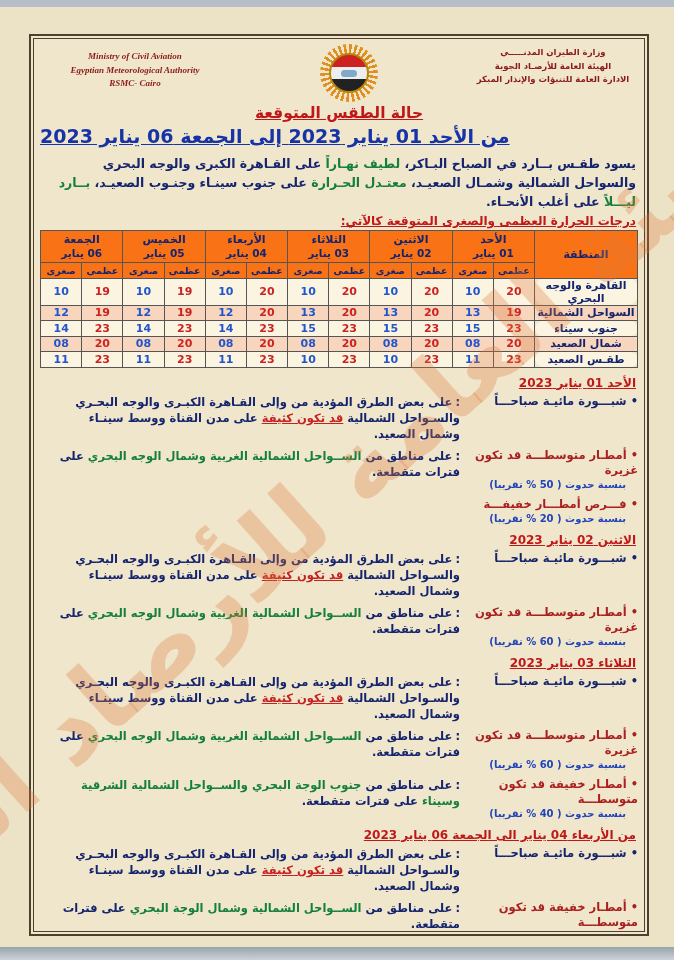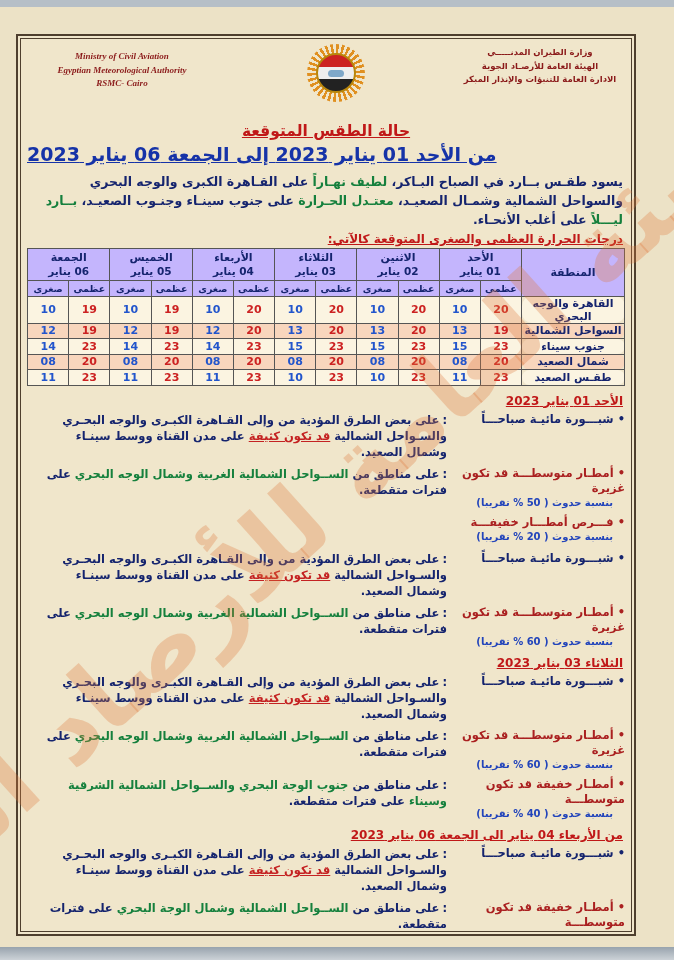--- a/index.html
+++ b/index.html
@@ -1,54 +1,54 @@
 <!DOCTYPE html>
 <html lang="ar"><head>
 <meta charset="utf-8">
 <style>
   html,body{margin:0;padding:0;}
   body{width:674px;height:960px;position:relative;overflow:hidden;
        background:#ece2c6;font-family:"DejaVu Sans",sans-serif;}
   .strip-top{position:absolute;top:0;left:0;width:674px;height:7px;background:#b6bfc7;}
   .strip-bottom{position:absolute;bottom:0;left:0;width:674px;height:13px;
        background:linear-gradient(#98a3ad,#ccd2d7);}
-  .frame{position:absolute;left:16px;top:34px;width:616px;height:898px;
+  .frame{position:absolute;left:29px;top:34px;width:616px;height:898px;
        border:2px solid #4e3f2e;background:#f0e6cb;}
   .frame-inner{position:absolute;inset:2px;border:1px solid #4e3f2e;
        padding:5px 6px 0 6px;overflow:hidden;}
   
   .hdr{display:flex;justify-content:space-between;align-items:flex-start;height:60px;}
   .eng{width:190px;text-align:center;font-family:"Liberation Serif",serif;
        font-style:italic;font-weight:bold;font-size:9px;line-height:1.5;
        color:#8b1a1a;margin-top:6px;}
   .arb{width:170px;text-align:center;font-size:8.5px;font-weight:bold;
        line-height:1.6;color:#8b1a1a;margin-top:2px;direction:rtl;}
   .logo{width:58px;height:58px;border-radius:50%;position:relative;flex:0 0 auto;
        background:repeating-conic-gradient(#e09020 0deg 6deg,#f0e6cb 6deg 12deg);}
   .logo .flag{position:absolute;left:9px;top:9px;width:40px;height:40px;border-radius:50%;
        border:2px solid #b8860b;box-sizing:border-box;overflow:hidden;
        background:linear-gradient(#c22 0 33%,#eee 33% 66%,#222 66% 100%);}
   .logo .cloud{position:absolute;left:10px;top:15px;width:16px;height:7px;
        border-radius:6px;background:#7fa8c9;}
   
   .title{ text-align:center;color:#c01818;font-weight:bold;font-size:15.5px;
-       text-decoration:underline;margin-top:18px;}
+       text-decoration:underline;margin-top:0;}
   .subtitle{text-align:left;color:#1633a8;font-weight:bold;font-size:19px;
        text-decoration:underline;margin-top:3px;direction:rtl;}
   .intro{direction:rtl;text-align:right;color:#15246e;font-weight:bold;
        font-size:12.5px;line-height:1.5;margin:8px 2px 0 2px;}
   .caption{direction:rtl;color:#c01818;font-weight:bold;
        font-size:12px;text-decoration:underline;margin:3px 2px 2px 0;}
   .seg-red{color:#15803d;}
   .seg-redu{color:#c42222;text-decoration:underline;}
   
   table.temps{width:100%;border-collapse:collapse;table-layout:fixed;margin-top:2px;
        direction:rtl;font-weight:bold;}
   table.temps th,table.temps td{border:1px solid #555;padding:0;text-align:center;}
-  table.temps thead th{background:#c4b5fd;color:#15246e;}
+  table.temps thead th{background:#f97316;color:#15246e;}
   .region-h{width:102px;font-size:11px;}
   .day-name{font-size:11px;line-height:1.25;margin-top:2px;}
   .day-date{font-size:10.5px;line-height:1.3;margin-bottom:1px;}
   .lbl{font-size:9.5px;height:15px;background:#f2c18d;}
   .lbl-max{color:#cc2222;}
   .lbl-min{color:#2255cc;}
   table.temps tbody td{font-size:11px;height:14.5px;background:#fbf4e1;}
   table.temps tbody tr:nth-child(even) td{background:#f8d6bd;}
   td.t-max{color:#cc2222;}
   td.t-min{color:#2255cc;}
@@ -247,20 +247,21 @@
             <div class="desc-col"><span class="colon">:</span><span>على مناطق من </span><span class="seg-red">الســواحل الشمالية الغربية وشمال الوجه البحري</span><span> على فترات متقطعة.</span></div>
           </div>
           <div class="brow">
             <div class="term-col">
               <div class="term-line term-red"><span class="dot">•</span>فـــرص أمطـــار خفيفـــة</div>
               <div class="sub-line">بنسبة حدوث ( 20 % تقريبا)</div>
             </div>
           </div>
         </div>
         <div class="section">
+          <div class="sec-title">الاثنين 02 يناير 2023</div>
           <div class="brow">
             <div class="term-col">
               <div class="term-line term-navy"><span class="dot">•</span>شبـــورة مائيـة صباحـــاً</div>
             </div>
             <div class="desc-col"><span class="colon">:</span><span>على بعض الطرق المؤدية من وإلى القـاهرة الكبـرى والوجه البحـري والسـواحل الشمالية </span><span class="seg-redu">قد تكون كثيفة</span><span> على مدن القناة ووسط سينـاء وشمال الصعيد.</span></div>
           </div>
           <div class="brow">
             <div class="term-col">
               <div class="term-line term-red"><span class="dot">•</span>أمطـار متوسطـــة قد تكون غزيرة</div>
               <div class="sub-line">بنسبة حدوث ( 60 % تقريبا)</div>

